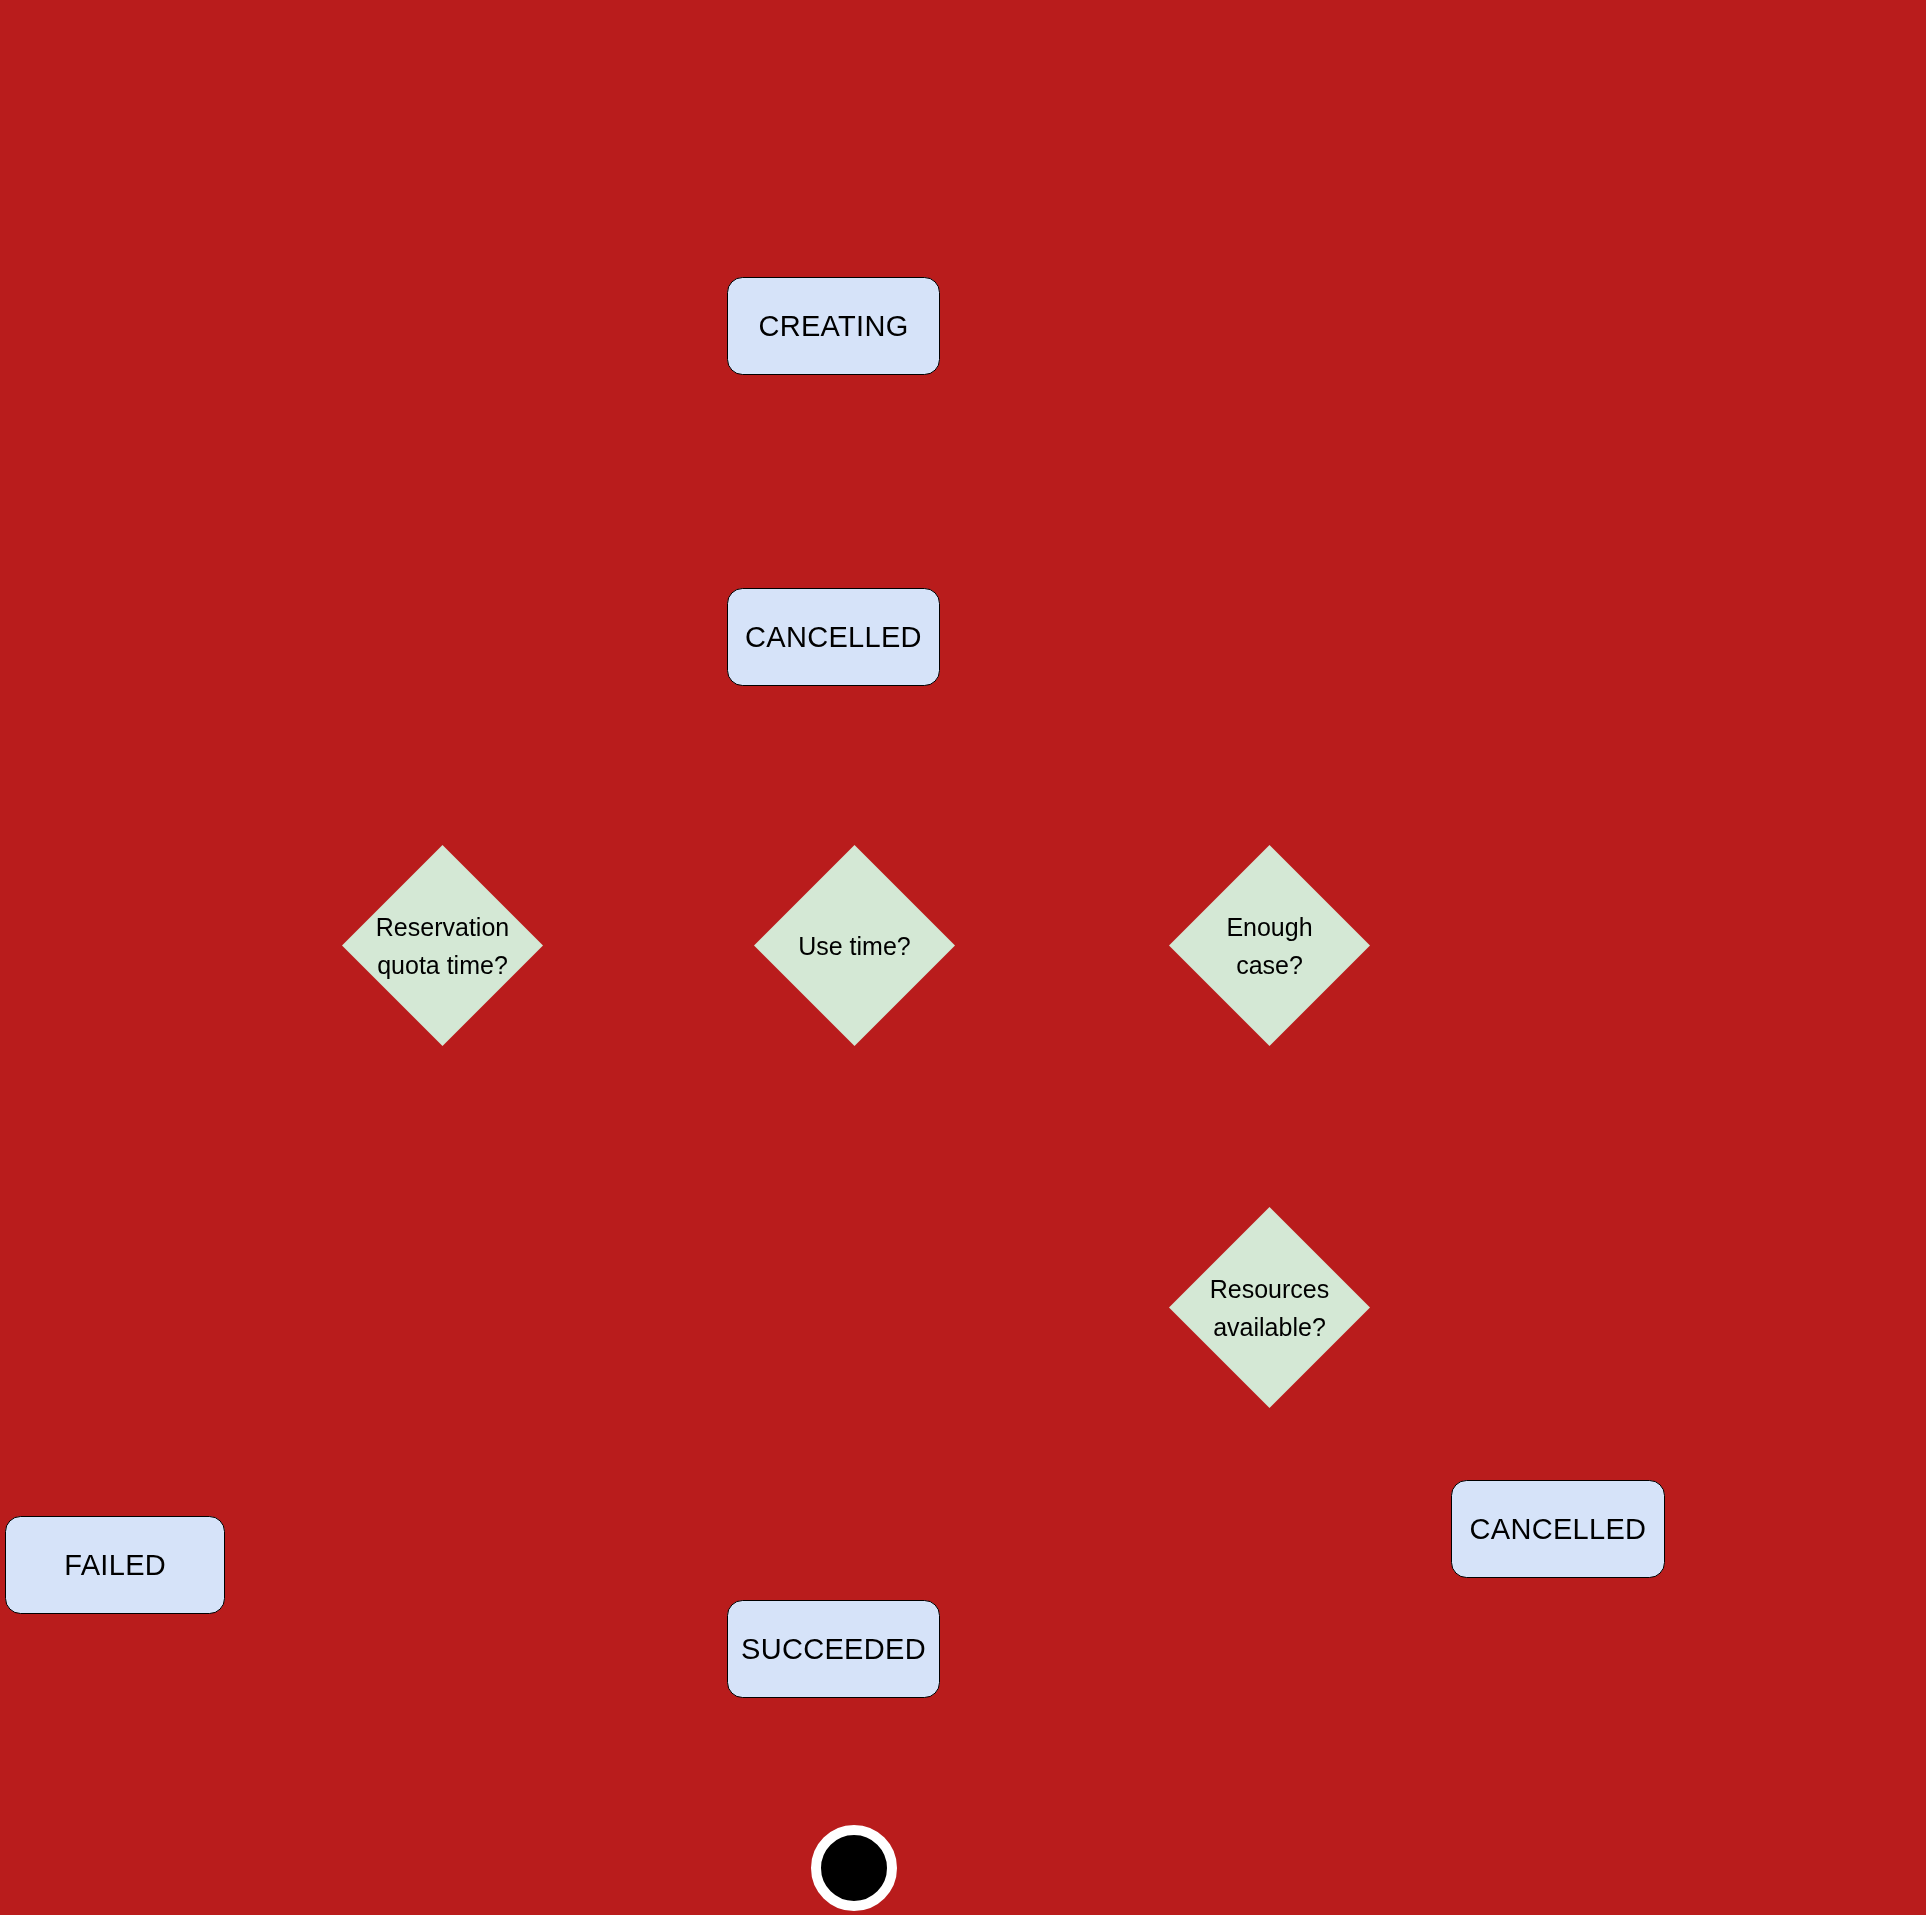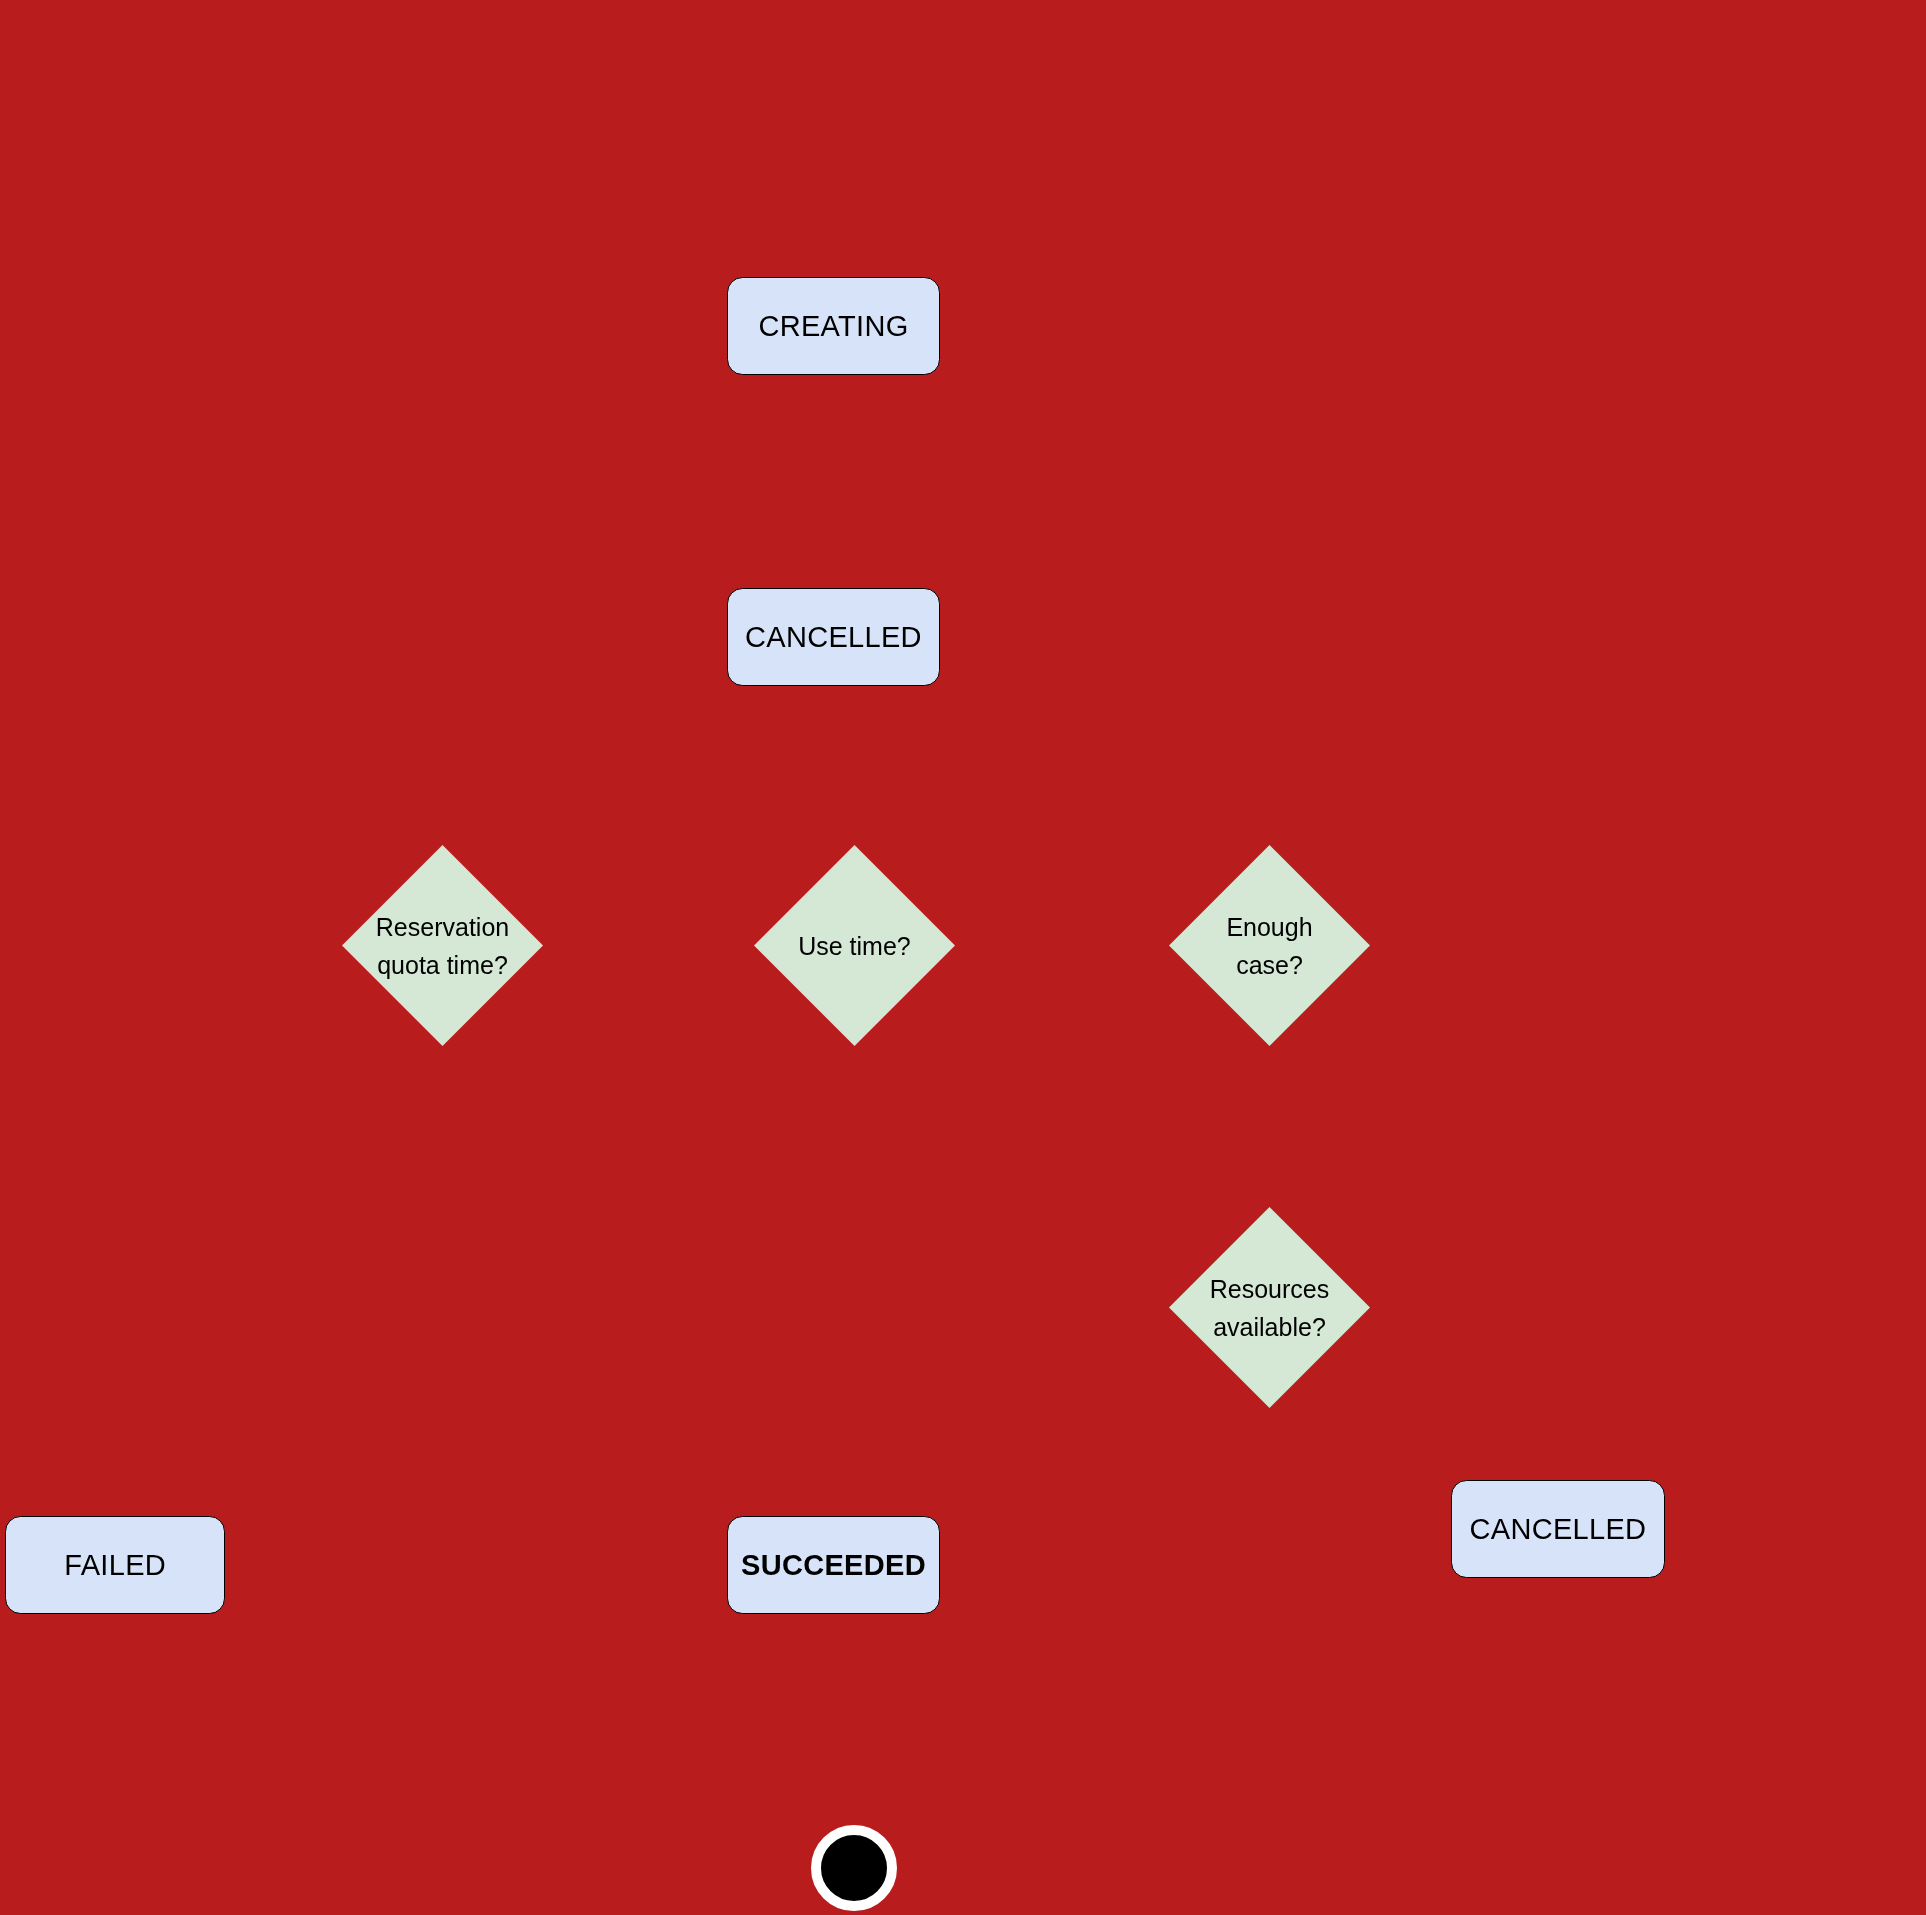--- a/index.html
+++ b/index.html
@@ -29,21 +29,21 @@
     align-items: center;
     justify-content: center;
     box-sizing: border-box;
     font-size: 29px;
     letter-spacing: 0.3px;
     color: #000000;
   }
   .state-creating  { left: 727px; top:  277px; width: 213px; height: 98px; }
   .state-accepted  { left: 727px; top: 588px; width: 213px; height: 98px; }
   .state-failed    { left:   5.2px; top: 1516px; width: 220px; height: 98px; justify-content: center; }
-  .state-succeeded { left: 727px; top: 1516px; width: 213px; height: 98px; font-weight: bold; }
+  .state-succeeded { left: 727px; top: 1600px; width: 213px; height: 98px; }
   .state-cancelled { left: 1451px; top: 1480px; width: 214px; height: 98px; }
 
   .decision {
     position: absolute;
     width: 201px;
     height: 201px;
   }
   .decision svg {
     position: absolute;
     inset: 0;

